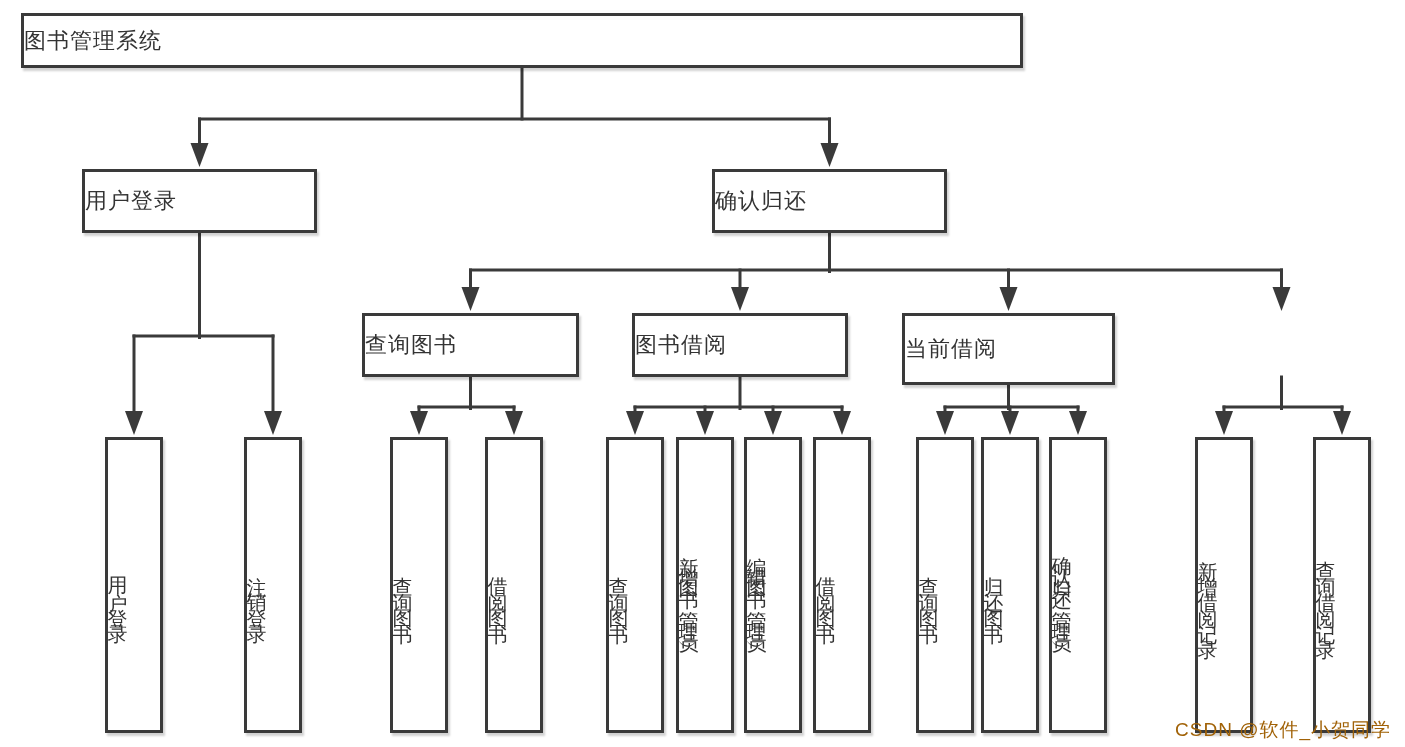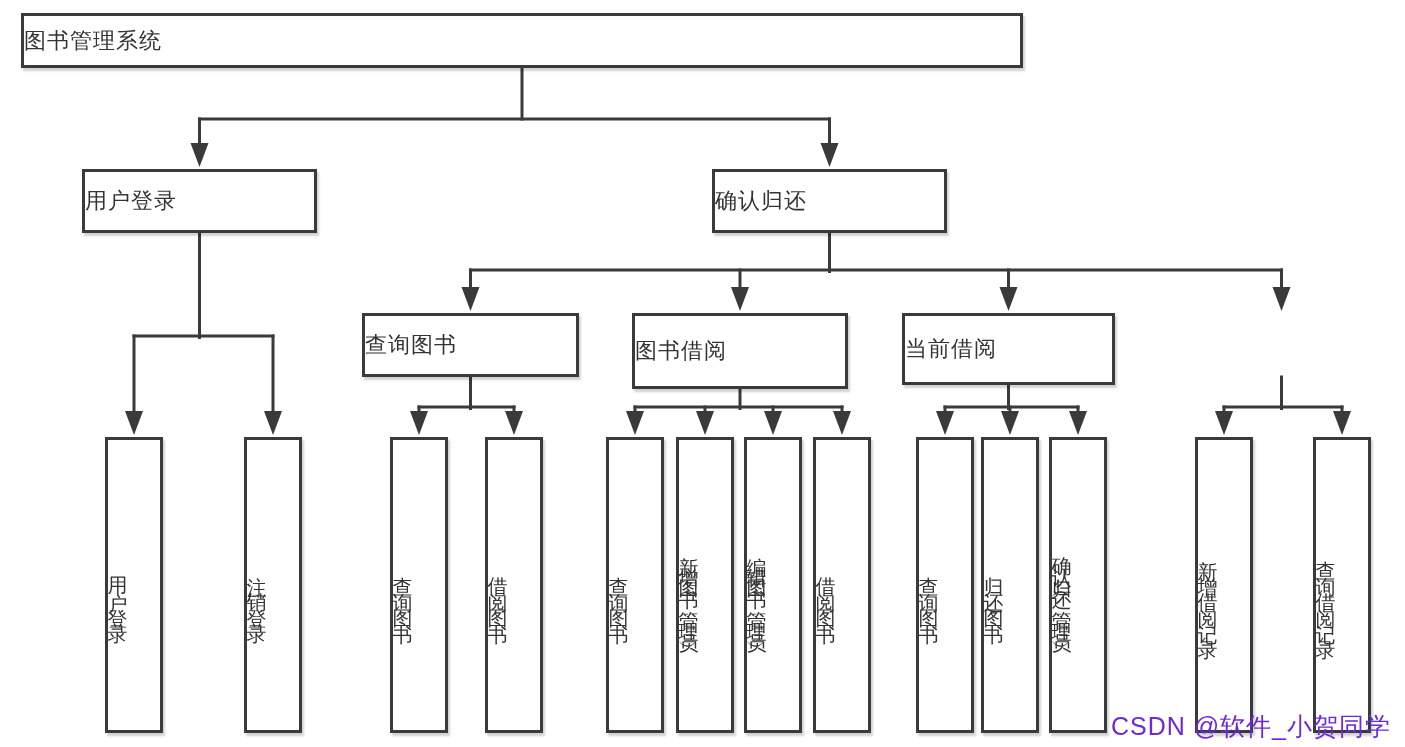--- a/index.html
+++ b/index.html
@@ -15,21 +15,21 @@
   }
   .node.h span{font-size:22px;letter-spacing:1px;white-space:nowrap;}
   .node.v .vtext{
     writing-mode:vertical-rl;text-orientation:mixed;
     font-size:20px;letter-spacing:16px;line-height:1;
     position:relative;top:8px;white-space:nowrap;
   }
   .node.v.tight .vtext{letter-spacing:11px;top:5px;}
   .watermark{
     position:absolute;z-index:3;right:14px;bottom:4px;
-    font-size:25px;color:#6d28d9;letter-spacing:1px;white-space:nowrap;
+    font-size:19px;color:#a16207;letter-spacing:1px;white-space:nowrap;
   }
 </style>
 </head>
 <body>
 
 <div class="canvas">
 
   <svg class="connectors" width="1405" height="747" viewBox="0 0 1405 747">
     <g stroke="#3a3a3a" stroke-width="3" stroke-linecap="square" fill="none">
 
@@ -103,21 +103,21 @@
   <div class="node h" style="left:82px;top:169px;width:235px;height:64px">
     <span>用户登录</span>
   </div>
   <div class="node h" style="left:712px;top:169px;width:235px;height:64px">
     <span>确认归还</span>
   </div>
 
   <div class="node h" style="left:362px;top:313px;width:217px;height:64px">
     <span>查询图书</span>
   </div>
-  <div class="node h" style="left:632px;top:313px;width:216px;height:76px">
+  <div class="node h" style="left:632px;top:313px;width:216px;height:64px">
     <span>图书借阅</span>
   </div>
   <div class="node h" style="left:902px;top:313px;width:213px;height:72px">
     <span>当前借阅</span>
   </div>
 
   <div class="node v" style="left:105px;top:437px;width:58px;height:296px">
     <span class="vtext">用户登录</span>
   </div>
   <div class="node v" style="left:244px;top:437px;width:58px;height:296px">

